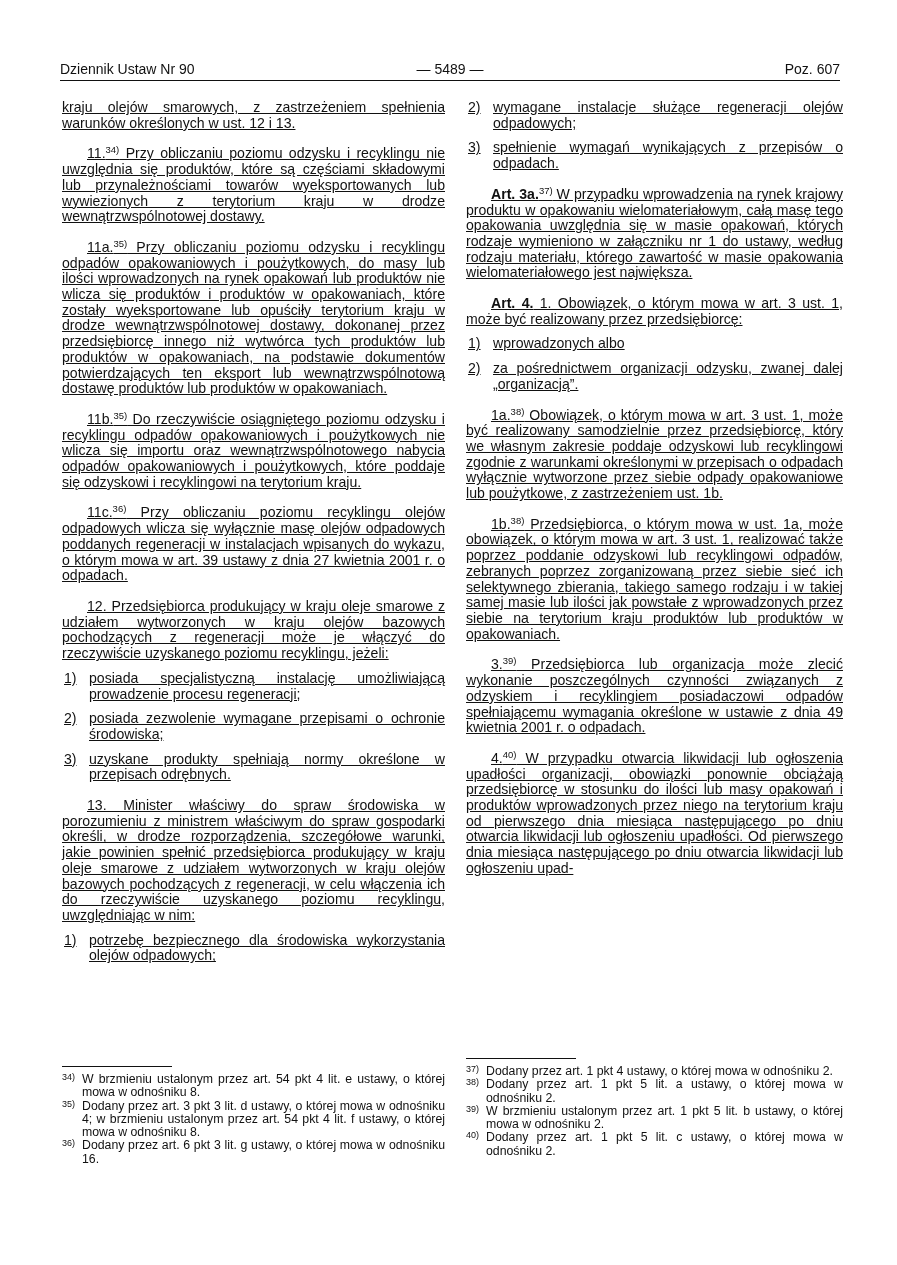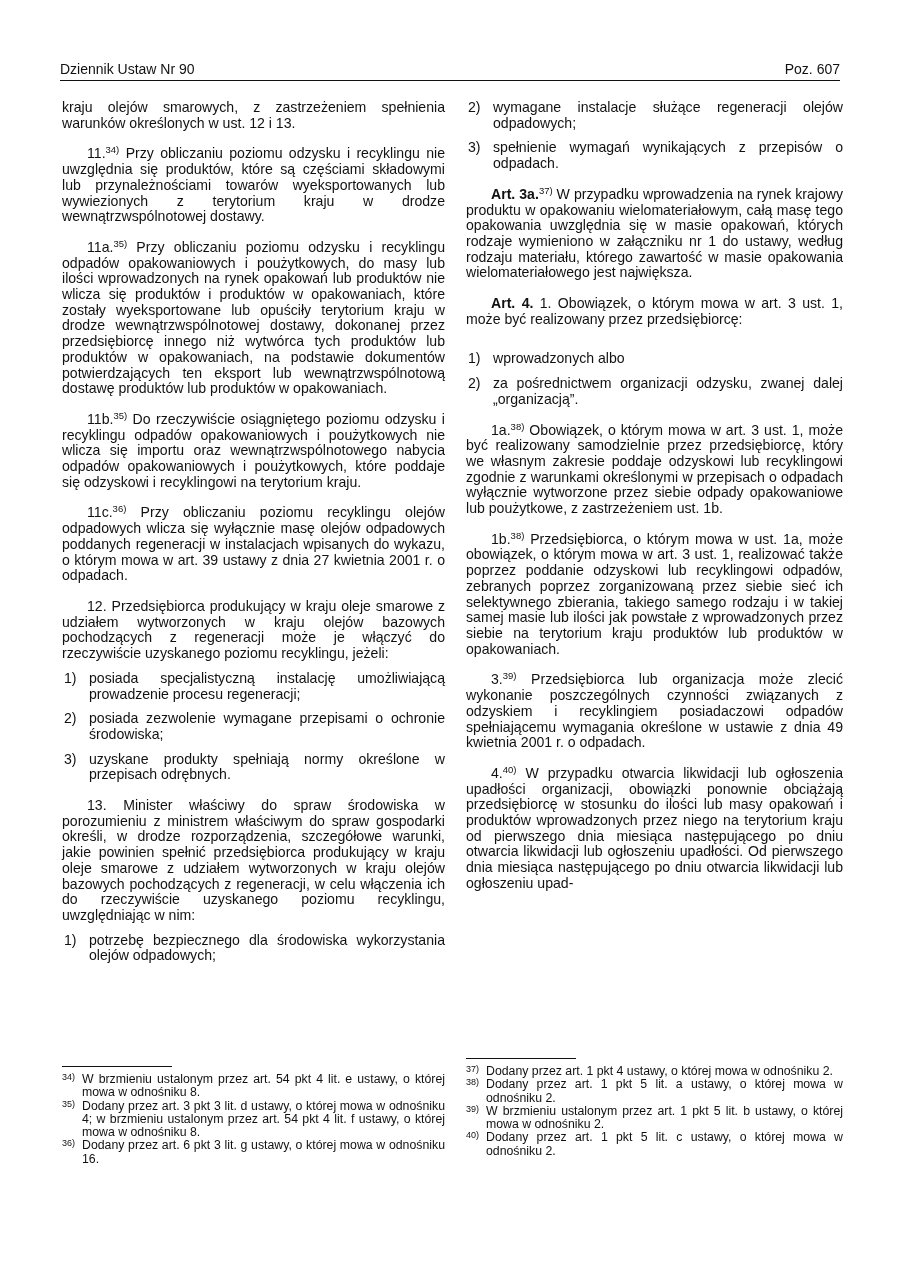--- a/index.html
+++ b/index.html
@@ -3,21 +3,21 @@
 <meta charset="utf-8">
 <style>
   html, body { margin: 0; padding: 0; background: #ffffff; }
   body { width: 897px; height: 1265px; position: relative; overflow: hidden;
          font-family: "Liberation Sans", sans-serif; color: #111; }
   .header { position: absolute; left: 60px; top: 60px; width: 780px; height: 20px;
             border-bottom: 1.5px solid #111; font-size: 14px; }
   .header .left { position: absolute; left: 0; top: 1px; }
   .header .center { position: absolute; left: 0; right: 0; top: 1px; text-align: center; }
   .header .right { position: absolute; right: 0; top: 1px; text-align: center; }
-  .col { position: absolute; top: 100px; font-size: 14.1px; line-height: 15.7px; }
+  .col { position: absolute; top: 100px; font-size: 14.1px; line-height: 15.7px; text-decoration: underline; }
   .col-left { left: 62px; width: 383px; }
   .col-right { left: 466px; width: 377px; }
   .col p { margin: 0 0 15px 0; text-align: justify; hyphens: manual; }
   .col p.ind { text-indent: 25px; }
   .item { display: flex; margin: 0 0 9px 0; }
   .item .num { width: 27px; flex: 0 0 27px; text-align: left; padding-left: 2px; box-sizing: border-box; }
   .item .txt { flex: 1; text-align: justify; }
   sup { font-size: 9.5px; line-height: 0; vertical-align: 5px; }
   b { font-weight: bold; }
   .footrule { width: 110px; border-top: 1.5px solid #111; margin: 0 0 6px 0; }
@@ -26,20 +26,21 @@
   .fn-right { left: 466px; top: 1058px; width: 377px; }
   .fn { display: flex; margin: 0; }
   .fn .fnum { flex: 0 0 20px; font-size: 9px; vertical-align: top; position: relative; top: -2px; }
   .fn .ftxt { flex: 1; text-align: justify; }
 </style>
 </head>
 <body>
 
 <div class="header">
   <span class="left">Dziennik Ustaw Nr 90</span>
+  <span class="center">— 5489 —</span>
   <span class="right">Poz. 607</span>
 </div>
 
 <div class="col col-left">
   <p>kraju olejów smarowych, z zastrzeżeniem spełnienia warunków określonych w ust. 12 i 13.</p>
 
   <p class="ind"><span>11.</span><sup>34)</sup><span> Przy obliczaniu poziomu odzysku i recyklingu nie uwzględnia się produktów, które są częściami składowymi lub przynależnościami towarów wyeksportowanych lub wywiezionych z terytorium kraju w drodze wewnątrzwspólnotowej dostawy.</span></p>
 
   <p class="ind"><span>11a.</span><sup>35)</sup><span> Przy obliczaniu poziomu odzysku i recyklingu odpadów opakowaniowych i poużytkowych, do masy lub ilości wprowadzonych na rynek opakowań lub produktów nie wlicza się produktów i produktów w opakowaniach, które zostały wyeksportowane lub opuściły terytorium kraju w drodze wewnątrzwspólnotowej dostawy, dokonanej przez przedsiębiorcę innego niż wytwórca tych produktów lub produktów w opakowaniach, na podstawie dokumentów potwierdzających ten eksport lub wewnątrzwspólnotową dostawę produktów lub produktów w opakowaniach.</span></p>
 
@@ -75,21 +76,21 @@
       <span class="num">2)</span>
       <span class="txt">wymagane instalacje służące regeneracji olejów odpadowych;</span>
     </div>
   <div class="item" style="margin-bottom:15px">
       <span class="num">3)</span>
       <span class="txt">spełnienie wymagań wynikających z przepisów o odpadach.</span>
     </div>
 
   <p class="ind"><b>Art. 3a.</b><sup>37)</sup><span> W przypadku wprowadzenia na rynek krajowy produktu w opakowaniu wielomateriałowym, całą masę tego opakowania uwzględnia się w masie opakowań, których rodzaje wymieniono w załączniku nr 1 do ustawy, według rodzaju materiału, którego zawartość w masie opakowania wielomateriałowego jest największa.</span></p>
 
-  <p class="ind" style="margin-bottom:24px"><b>Art. 4.</b><span> 1. Obowiązek, o którym mowa w art. 3 ust. 1, może być realizowany przez przedsiębiorcę:</span></p>
+  <p class="ind" style="margin-bottom:9px"><b>Art. 4.</b><span> 1. Obowiązek, o którym mowa w art. 3 ust. 1, może być realizowany przez przedsiębiorcę:</span></p>
 
   <div class="item">
       <span class="num">1)</span>
       <span class="txt">wprowadzonych albo</span>
     </div>
   <div class="item" style="margin-bottom:15px">
       <span class="num">2)</span>
       <span class="txt">za pośrednictwem organizacji odzysku, zwanej dalej „organizacją”.</span>
     </div>
 

